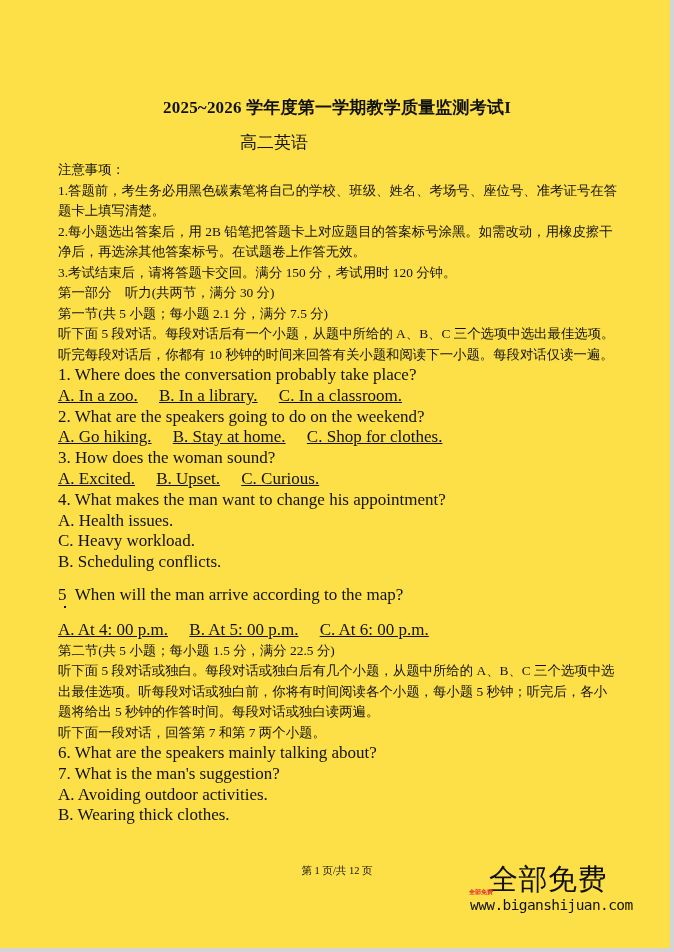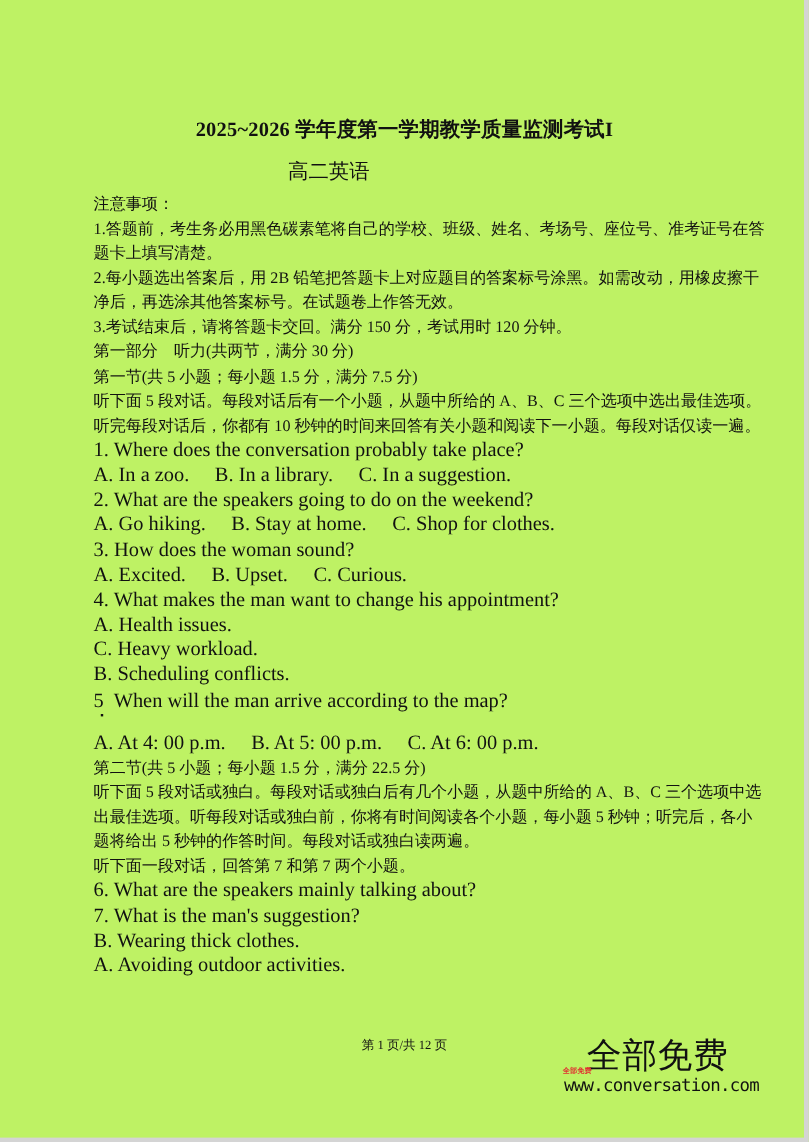--- a/index.html
+++ b/index.html
@@ -6,46 +6,46 @@
   body {
     width: 674px; height: 952px; overflow: hidden;
     background: #d4d4d4;
     font-family: "DejaVu Serif", "Liberation Serif", serif;
     color: #111;
     position: relative;
   }
   .page {
     position: absolute; left: 0; top: 0;
     width: 670px; height: 948px;
-    background: #bef264;
+    background: #fde047;
   }
   .title {
     position: absolute; left: 0; width: 674px; top: 96px;
     text-align: center; font-weight: bold; font-size: 17px;
     font-family: "Liberation Serif", "DejaVu Serif", serif;
     letter-spacing: 0.2px;
   }
   .subtitle {
     position: absolute; left: 0; width: 548px; top: 131px;
     text-align: center; font-size: 17px;
     font-family: "Liberation Serif", "DejaVu Serif", serif;
   }
   .content {
-    position: absolute; left: 78px; top: 160px; width: 560px;
+    position: absolute; left: 58px; top: 160px; width: 560px;
   }
   .cn {
     font-size: 13.4px; line-height: 20.5px;
     font-family: "Liberation Serif", "DejaVu Serif", serif;
     margin: 0;
   }
   .en {
     font-family: "Liberation Serif", "DejaVu Serif", serif;
     font-size: 17px; line-height: 20.8px; margin: 0;
   }
-  .opts span { display: inline-block; margin-right: 17px; }
+  .opts span { display: inline-block; margin-right: 17px; text-decoration: underline; }
   .dot { height: 14px; position: relative; }
   .dot i { position: absolute; left: 6px; top: 0; width: 2px; height: 2px; background: #111; }
   .footer {
     position: absolute; left: 0; width: 674px; top: 864px;
     text-align: center; font-size: 10.5px;
     font-family: "Liberation Serif", "DejaVu Serif", serif;
     padding-right: 4px;
   }
   .watermark {
     position: absolute; left: 469px; top: 864px; width: 170px; height: 56px;
@@ -72,28 +72,28 @@
   <div class="title">2025~2026 学年度第一学期教学质量监测考试I</div>
   <div class="subtitle">高二英语</div>
 
   <div class="content">
     <p class="cn">注意事项：</p>
     <p class="cn">1.答题前，考生务必用黑色碳素笔将自己的学校、班级、姓名、考场号、座位号、准考证号在答题卡上填写清楚。</p>
     <p class="cn">2.每小题选出答案后，用 2B 铅笔把答题卡上对应题目的答案标号涂黑。如需改动，用橡皮擦干净后，再选涂其他答案标号。在试题卷上作答无效。</p>
     <p class="cn">3.考试结束后，请将答题卡交回。满分 150 分，考试用时 120 分钟。</p>
 
     <p class="cn">第一部分　听力(共两节，满分 30 分)</p>
-    <p class="cn">第一节(共 5 小题；每小题 1.5 分，满分 7.5 分)</p>
+    <p class="cn">第一节(共 5 小题；每小题 2.1 分，满分 7.5 分)</p>
     <p class="cn">听下面 5 段对话。每段对话后有一个小题，从题中所给的 A、B、C 三个选项中选出最佳选项。听完每段对话后，你都有 10 秒钟的时间来回答有关小题和阅读下一小题。每段对话仅读一遍。</p>
 
     <p class="en">1. Where does the conversation probably take place?</p>
     <p class="en opts">
       <span>A. In a zoo.</span>
       <span>B. In a library.</span>
-      <span>C. In a suggestion.</span>
+      <span>C. In a classroom.</span>
     </p>
 
     <p class="en">2. What are the speakers going to do on the weekend?</p>
     <p class="en opts">
       <span>A. Go hiking.</span>
       <span>B. Stay at home.</span>
       <span>C. Shop for clothes.</span>
     </p>
 
     <p class="en">3. How does the woman sound?</p>
@@ -101,41 +101,41 @@
       <span>A. Excited.</span>
       <span>B. Upset.</span>
       <span>C. Curious.</span>
     </p>
 
     <p class="en">4. What makes the man want to change his appointment?</p>
     <p class="en">A. Health issues.</p>
     <p class="en">C. Heavy workload.</p>
     <p class="en">B. Scheduling conflicts.</p>
 
-    <p class="en" style="white-space:pre; margin-top:1px;">5  When will the man arrive according to the map?</p>
+    <p class="en" style="white-space:pre; margin-top:12px;">5  When will the man arrive according to the map?</p>
     <div class="dot">
         <i></i>
       </div>
     <p class="en opts">
       <span>A. At 4: 00 p.m.</span>
       <span>B. At 5: 00 p.m.</span>
       <span>C. At 6: 00 p.m.</span>
     </p>
 
     <p class="cn">第二节(共 5 小题；每小题 1.5 分，满分 22.5 分)</p>
     <p class="cn">听下面 5 段对话或独白。每段对话或独白后有几个小题，从题中所给的 A、B、C 三个选项中选出最佳选项。听每段对话或独白前，你将有时间阅读各个小题，每小题 5 秒钟；听完后，各小题将给出 5 秒钟的作答时间。每段对话或独白读两遍。</p>
     <p class="cn">听下面一段对话，回答第 7 和第 7 两个小题。</p>
 
     <p class="en">6. What are the speakers mainly talking about?</p>
 
     <p class="en">7. What is the man's suggestion?</p>
+    <p class="en">A. Avoiding outdoor activities.</p>
     <p class="en">B. Wearing thick clothes.</p>
-    <p class="en">A. Avoiding outdoor activities.</p>
   </div>
 
   <div class="footer">第 1 页/共 12 页</div>
 
   <div class="watermark">
     <span class="wm-brand">全部免费</span>
     <span class="wm-free">全部免费</span>
-    <span class="wm-url">www.conversation.com</span>
+    <span class="wm-url">www.biganshijuan.com</span>
   </div>
 </div>
 
 </body></html>

